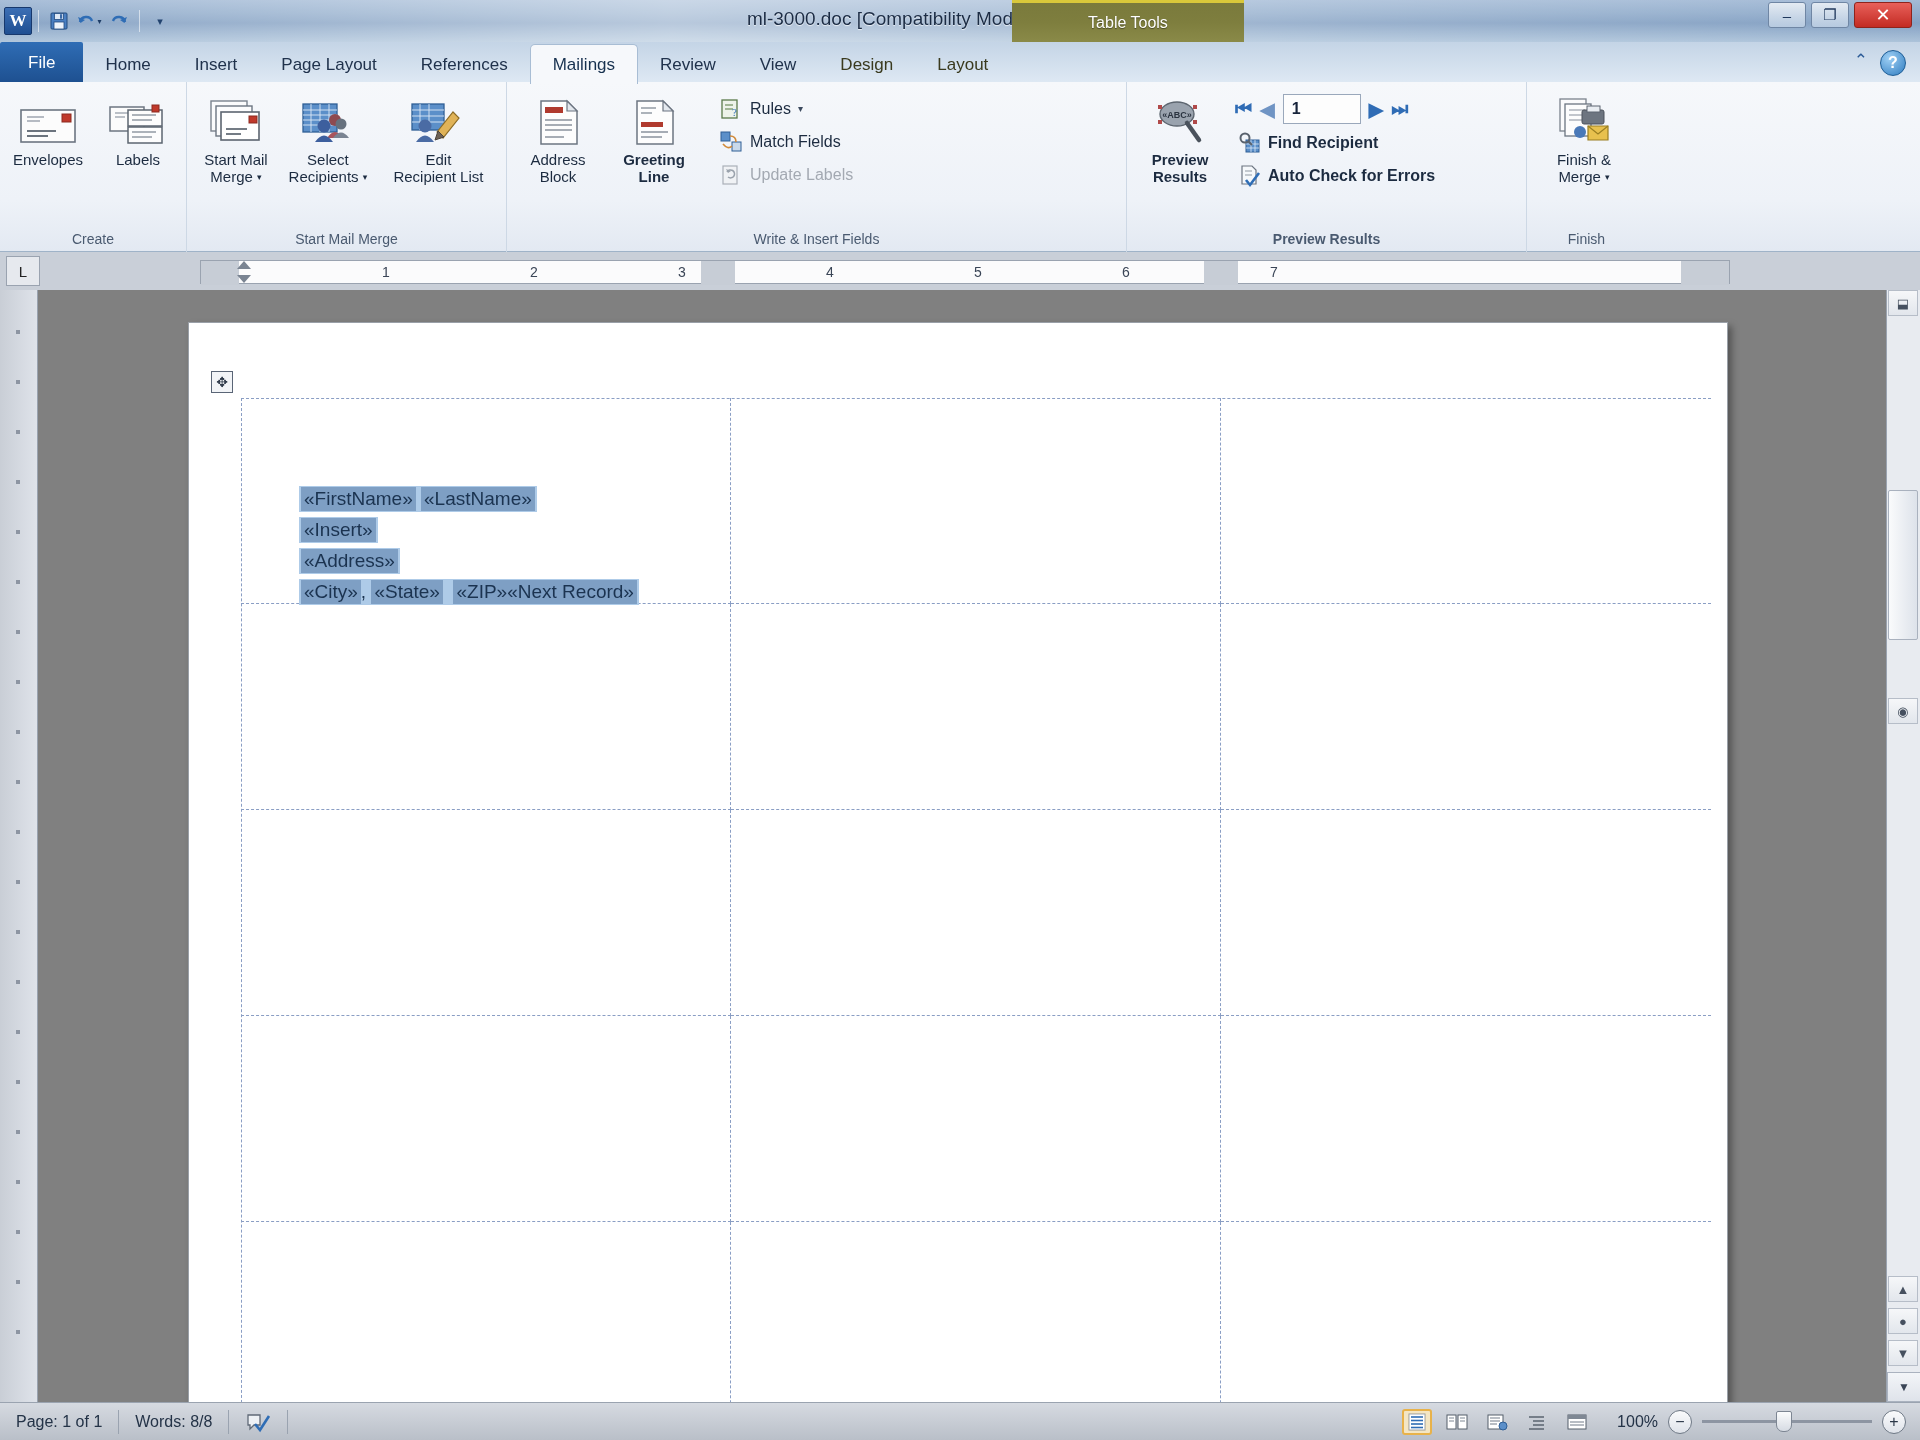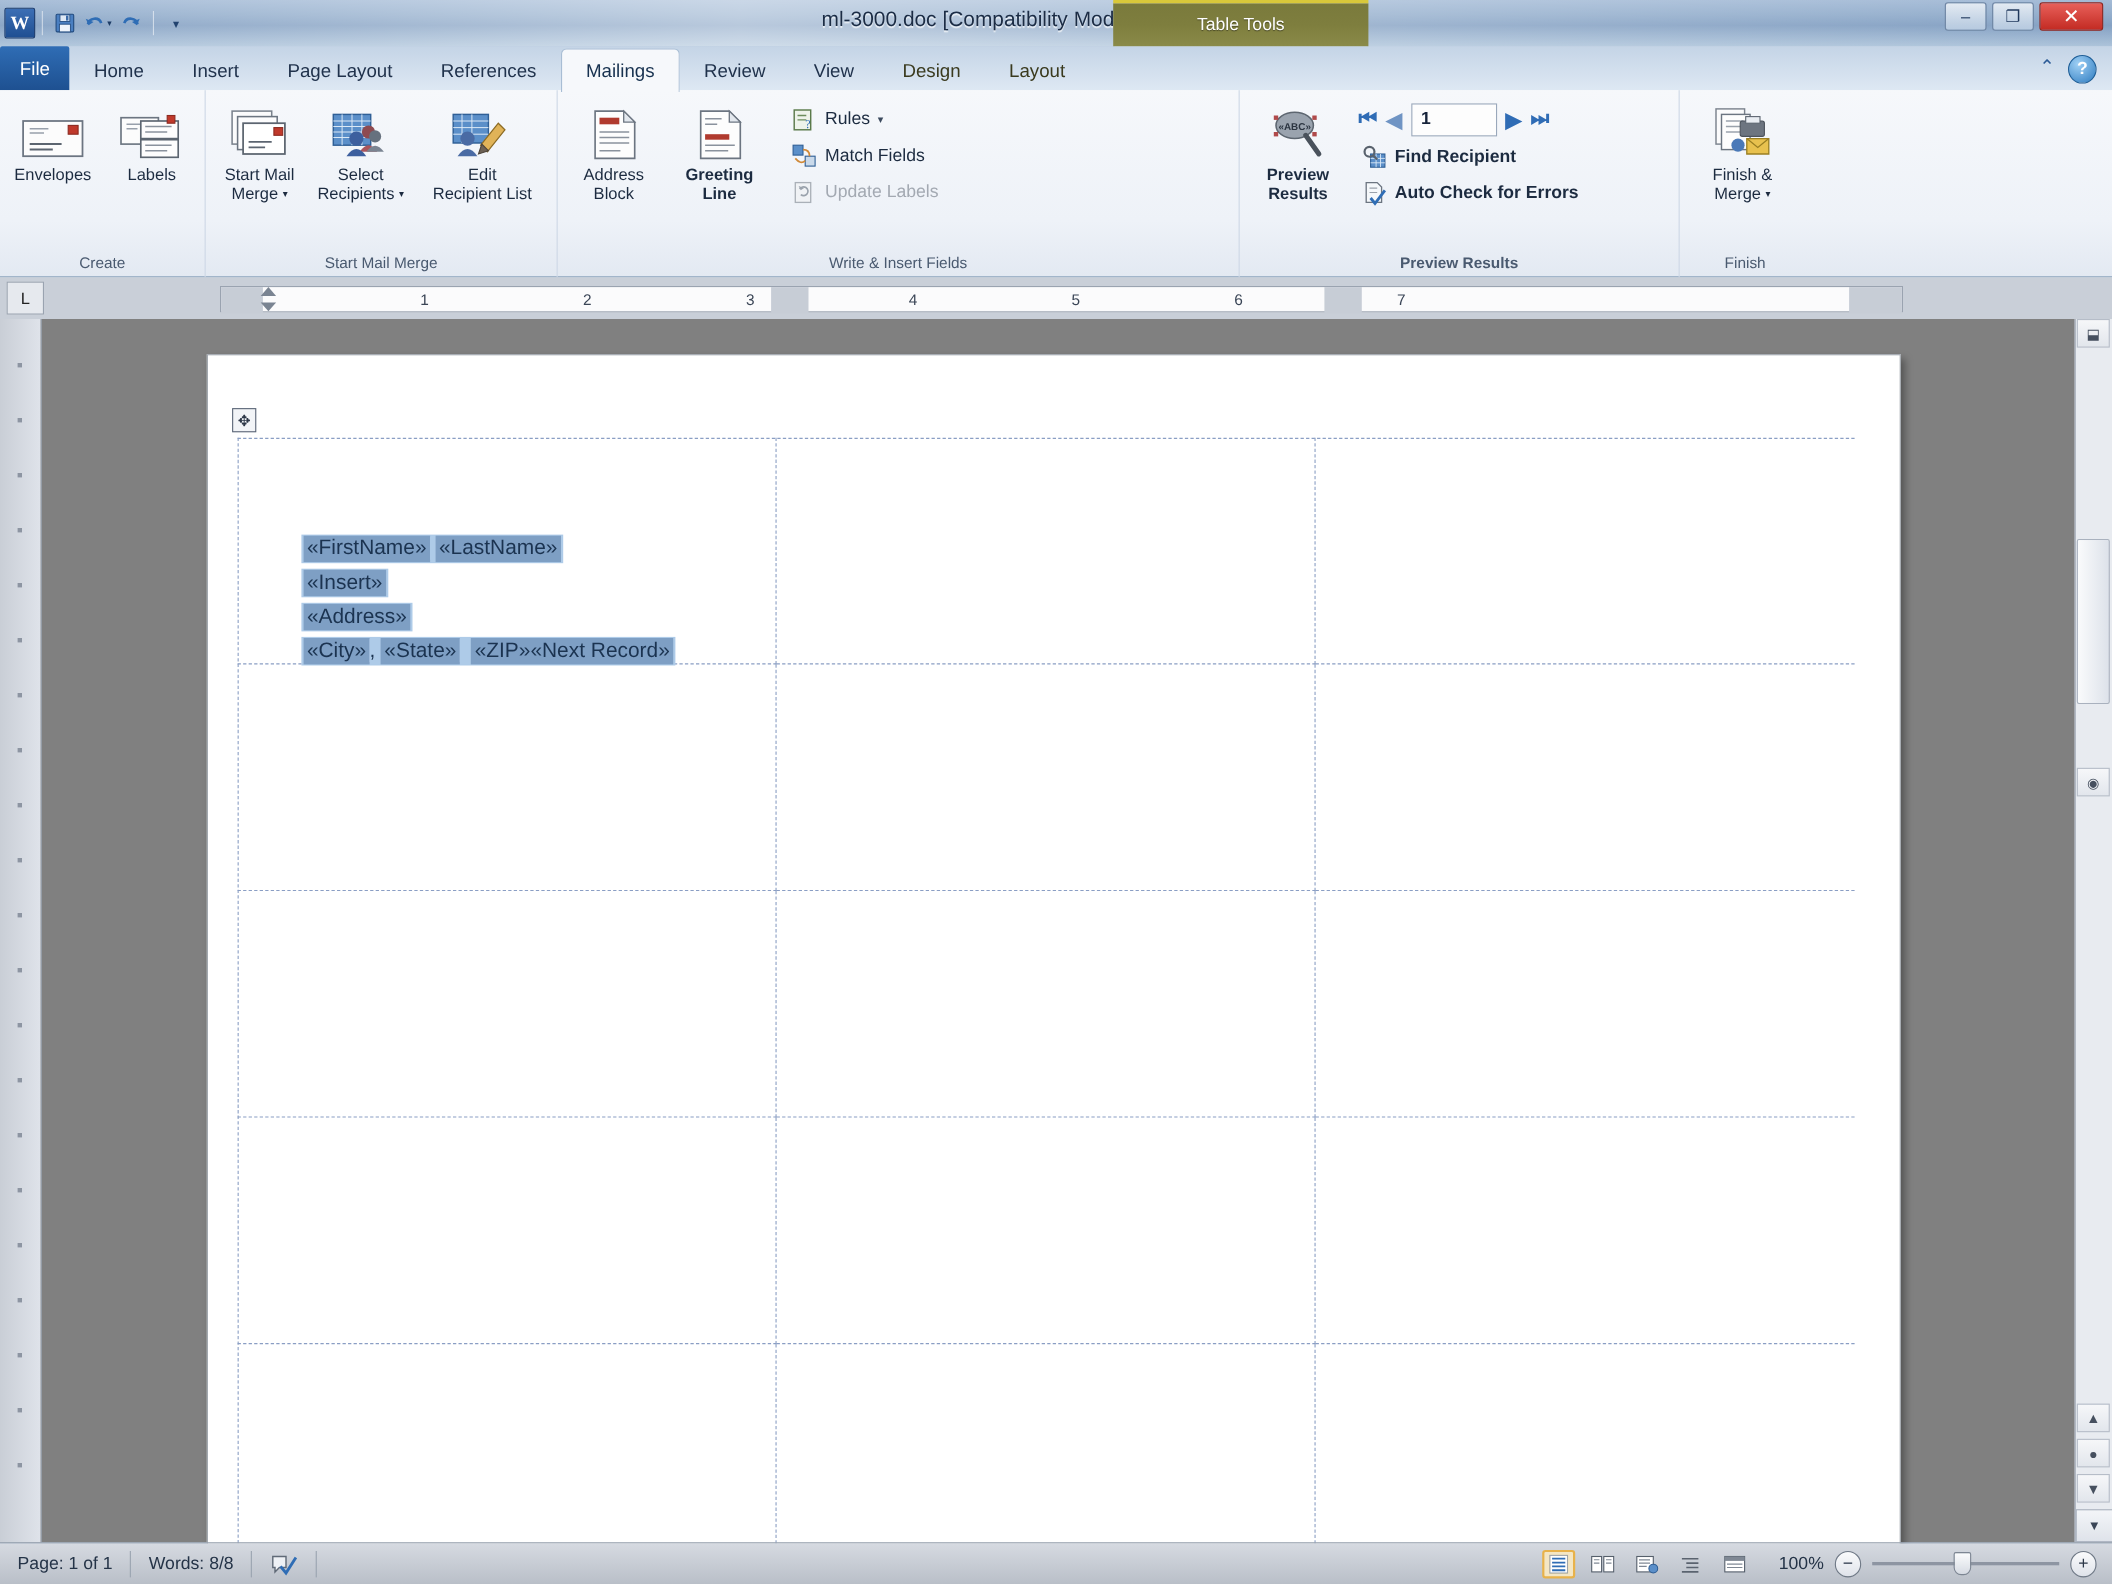--- a/index.html
+++ b/index.html
@@ -70,21 +70,21 @@
   }
   .tabstrip::after {
     content:""; position:absolute; left:0; bottom:0; width:1920px; height:2px; background:#f6f8fb;
   }
   .tab {
     height: 38px; padding: 0 22px; display: flex; align-items: center;
     font-size: 17px; color: #20324c; position: relative;
   }
   .tab.file {
     background: linear-gradient(to bottom,#2f6db5,#1d4f8f); color: #fff;
-    height: 42px; padding: 0 18px; border-radius: 2px 2px 0 0;
+    height: 42px; padding: 0 28px; border-radius: 2px 2px 0 0;
   }
   .tab.active {
     background: #f6f8fb; border: 1px solid #a8bdd4; border-bottom: none;
     border-radius: 5px 5px 0 0; color: #17314f; height: 40px; z-index: 2;
   }
   .tab.ctxtab { color: #3a3a1e; }
   .ctx-tabbg {
     position: absolute; left: 1012px; top: 42px; width: 232px; height: 42px;
     background: linear-gradient(to bottom, rgba(240,238,200,0.55), rgba(246,248,251,0.9));
     border-left: 1px solid #b9b98a; border-right: 1px solid #b9b98a;
@@ -169,21 +169,21 @@
     position: absolute; left: 0; top: 0; width: 38px; height: 1112px;
     background: linear-gradient(to right,#c9ced6,#dfe3ea);
     border-right: 1px solid #9aa3b0;
   }
   .vmark { position: absolute; left: 16px; width: 4px; height: 4px; background: #8d95a2; }
   .page {
     position: absolute; left: 188px; top: 32px; width: 1540px; height: 1105px;
     background: #fff; box-shadow: 4px 4px 7px rgba(0,0,0,0.35);
     border: 1px solid #9aa0a8;
   }
-  .tablewrap { position: absolute; left: 27px; top: 75px; width: 1470px; height: 1030px; }
+  .tablewrap { position: absolute; left: 52px; top: 75px; width: 1470px; height: 1030px; }
   .cellgrid { position: absolute; inset: 0; display: grid;
     grid-template-columns: repeat(3, 1fr); grid-template-rows: repeat(5, 1fr); }
   .cell { border-right: 1px dashed #8a9ec4; border-bottom: 1px dashed #8a9ec4; }
   .cellgrid .cell:nth-child(3n) { border-right: none; }
   .grid-outline {
     position: absolute; inset: 0; border-top: 1px dashed #8a9ec4;
     border-left: 1px dashed #8a9ec4; pointer-events: none;
   }
   .tablehandle {
     position: absolute; left: 22px; top: 48px; width: 22px; height: 22px;

